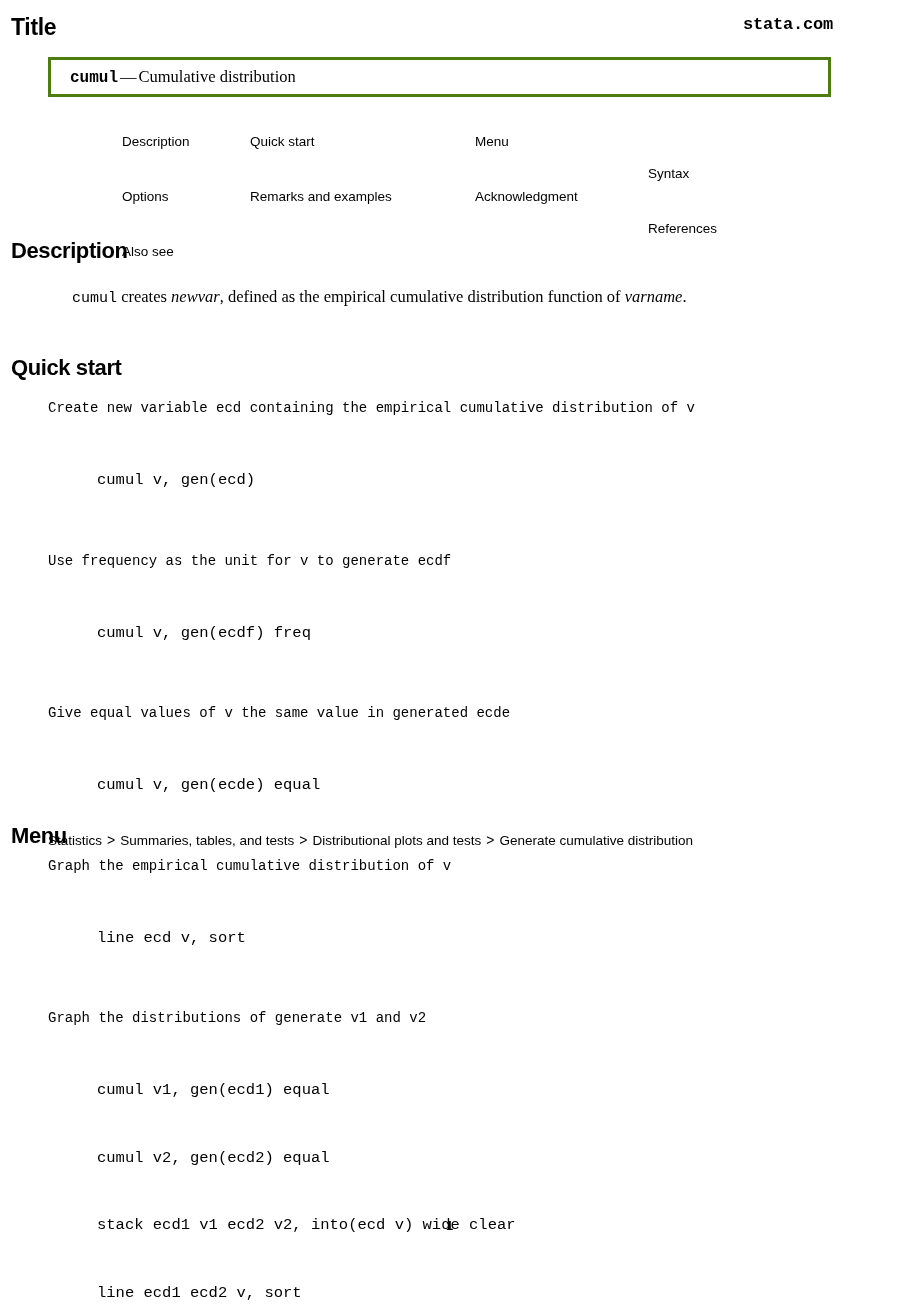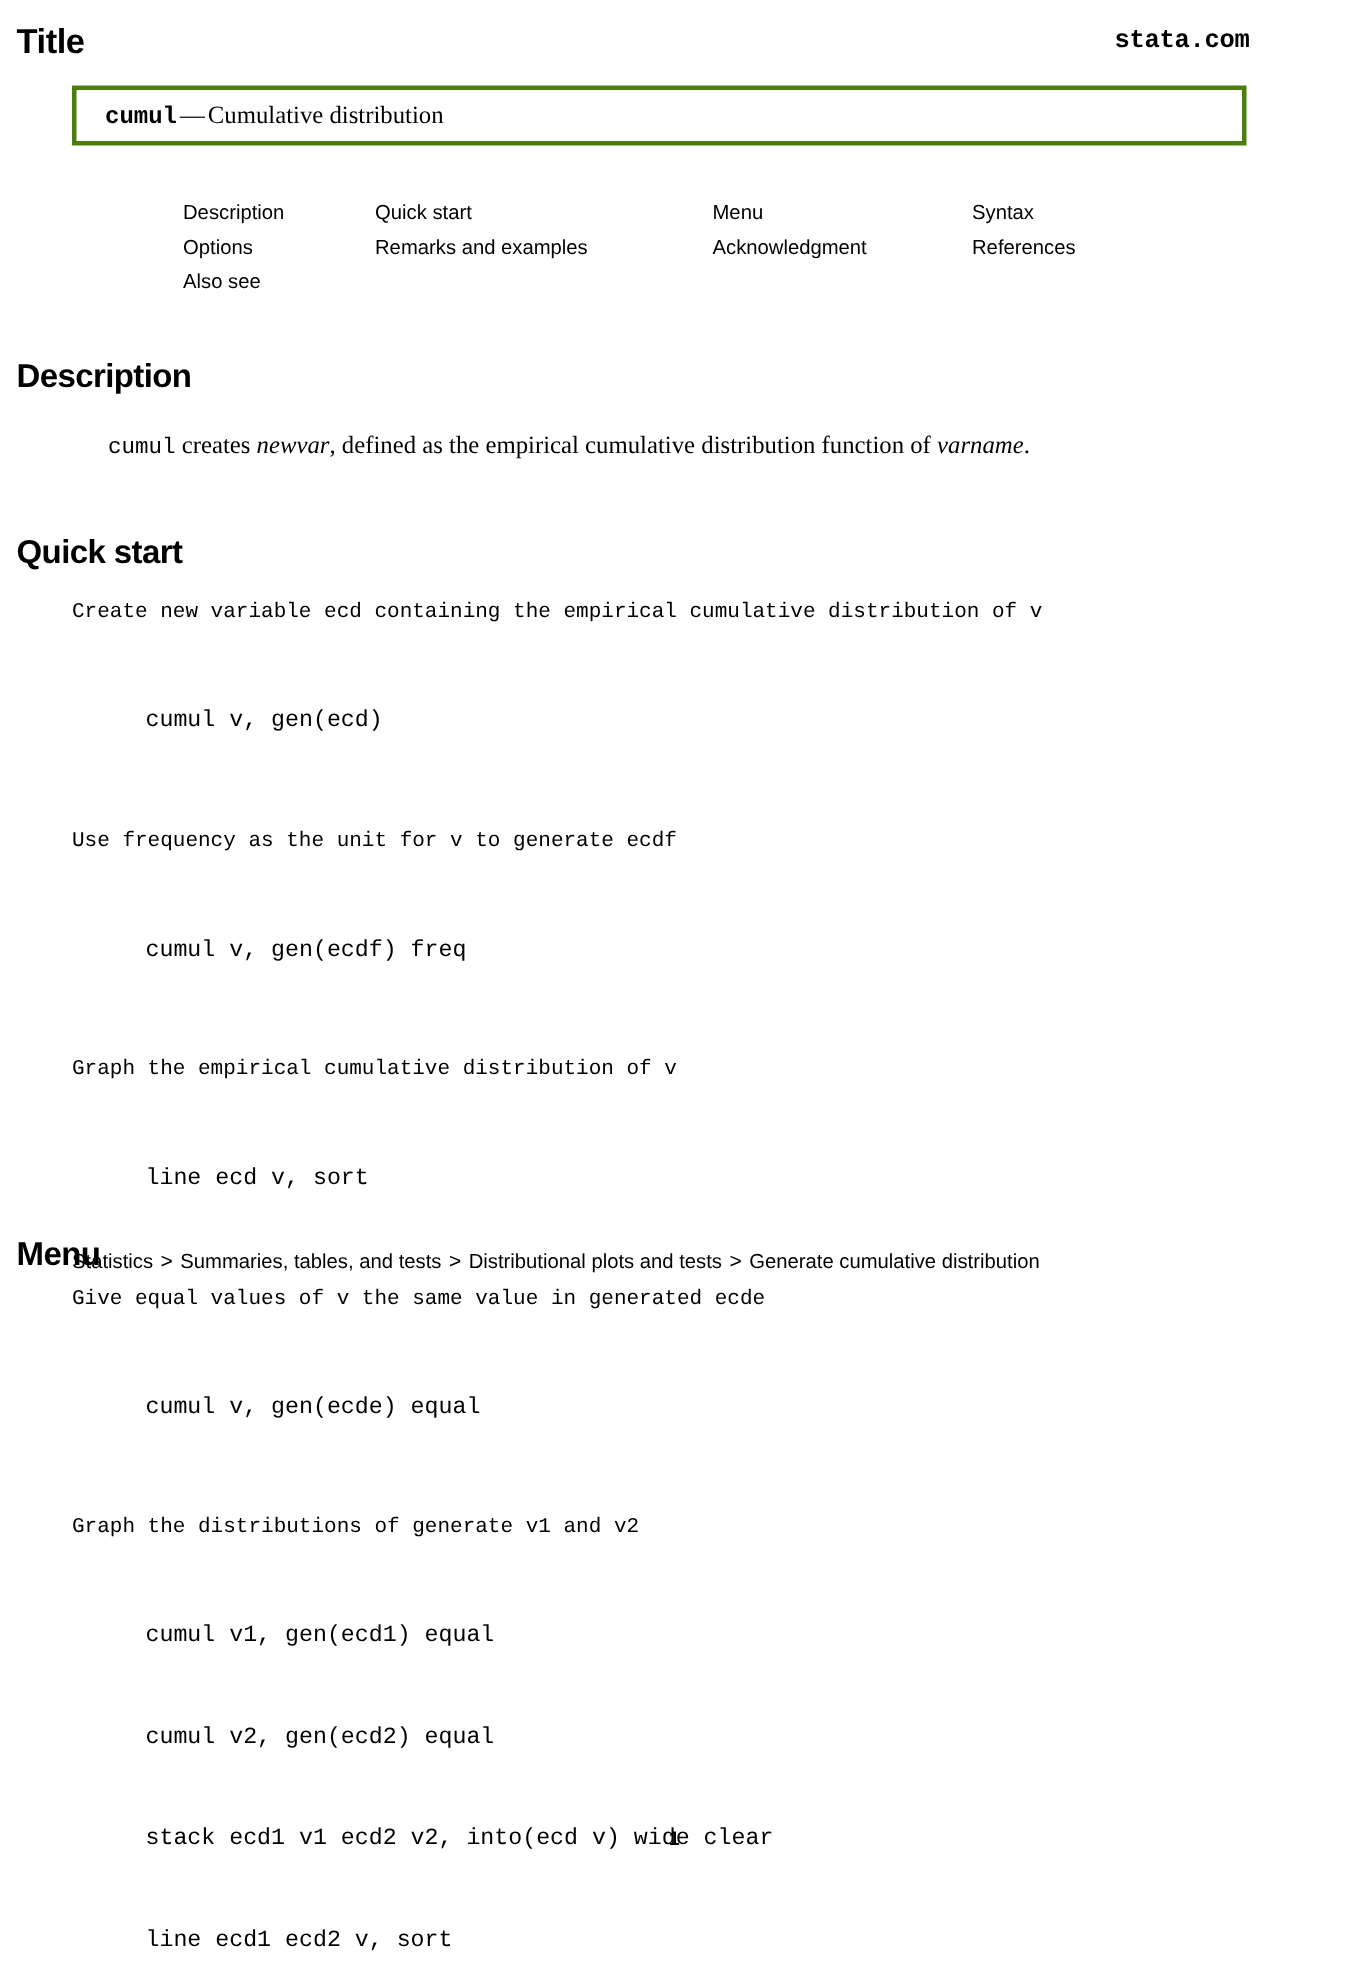--- a/index.html
+++ b/index.html
@@ -23,21 +23,21 @@
     overflow: hidden;
   }
 
   
   .header {
     position: absolute;
     left: 11px;
     top: 16px;
     right: 66px;
     display: flex;
-    align-items: center;
+    align-items: flex-start;
     justify-content: space-between;
   }
   .page-title {
     font-family: "Liberation Sans", sans-serif;
     font-weight: bold;
     font-size: 23px;
     letter-spacing: -0.3px;
     line-height: 1;
   }
   .brand {
@@ -91,21 +91,21 @@
   }
   .nav-row {
     display: flex;
   }
   .nav-cell {
     white-space: nowrap;
   }
   .nav-c1 { width: 128px; }
   .nav-c2 { width: 225px; }
   .nav-c3 { width: 173px; }
-  .nav-c4 { width: 160px; }
+  .nav-c4 { width: 160px; margin-top: 32px; }
 
   
   .section-head {
     position: absolute;
     left: 11px;
     font-family: "Liberation Sans", sans-serif;
     font-weight: bold;
     font-size: 22px;
     letter-spacing: -0.4px;
     line-height: 1;
@@ -233,30 +233,30 @@
     </div>
 
     <div class="qs-item">
       <div class="qs-text">Use frequency as the unit for v to generate ecdf</div>
       <div class="qs-code">
         <div>cumul v, gen(ecdf) freq</div>
       </div>
     </div>
 
     <div class="qs-item">
+      <div class="qs-text">Give equal values of v the same value in generated ecde</div>
+      <div class="qs-code">
+        <div>cumul v, gen(ecde) equal</div>
+      </div>
+    </div>
+
+    <div class="qs-item">
       <div class="qs-text">Graph the empirical cumulative distribution of v</div>
       <div class="qs-code">
         <div>line ecd v, sort</div>
-      </div>
-    </div>
-
-    <div class="qs-item">
-      <div class="qs-text">Give equal values of v the same value in generated ecde</div>
-      <div class="qs-code">
-        <div>cumul v, gen(ecde) equal</div>
       </div>
     </div>
 
     <div class="qs-item">
       <div class="qs-text">Graph the distributions of generate v1 and v2</div>
       <div class="qs-code">
         <div>cumul v1, gen(ecd1) equal</div>
         <div>cumul v2, gen(ecd2) equal</div>
         <div>stack ecd1 v1 ecd2 v2, into(ecd v) wide clear</div>
         <div>line ecd1 ecd2 v, sort</div>

